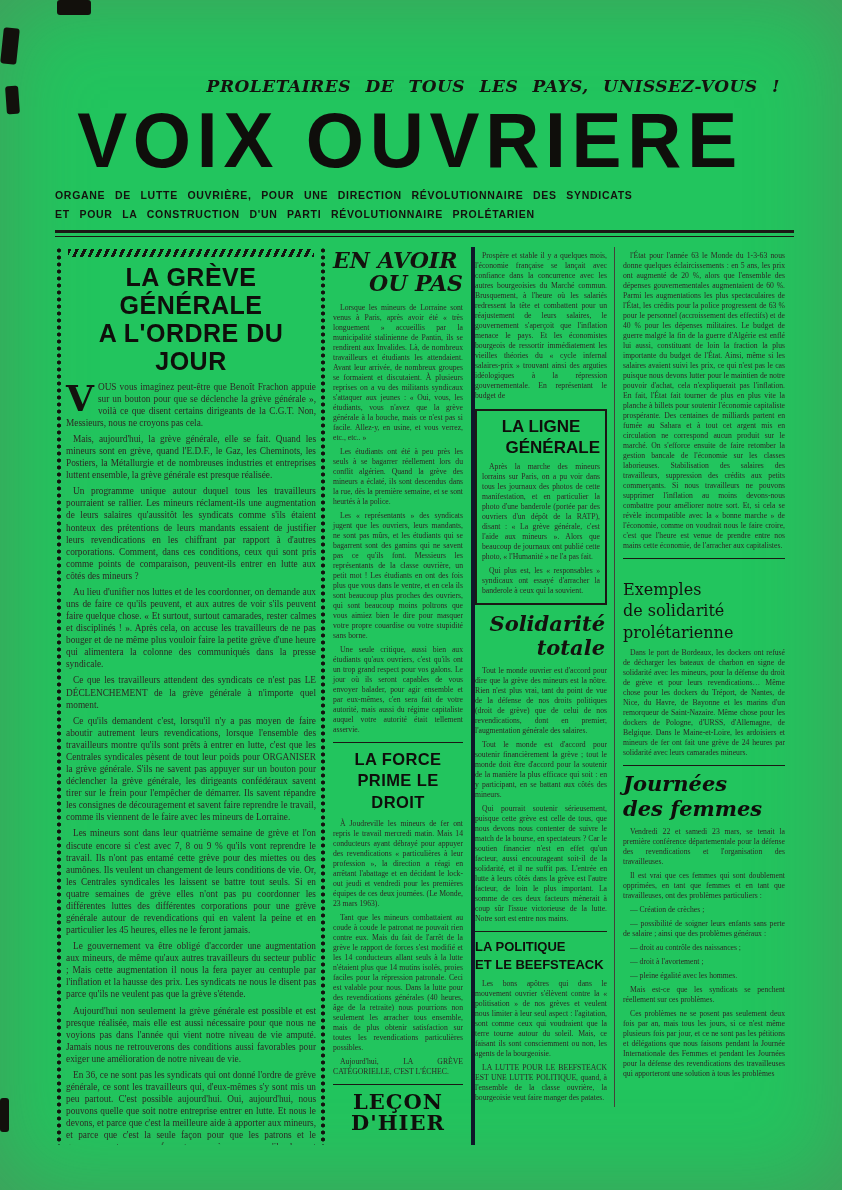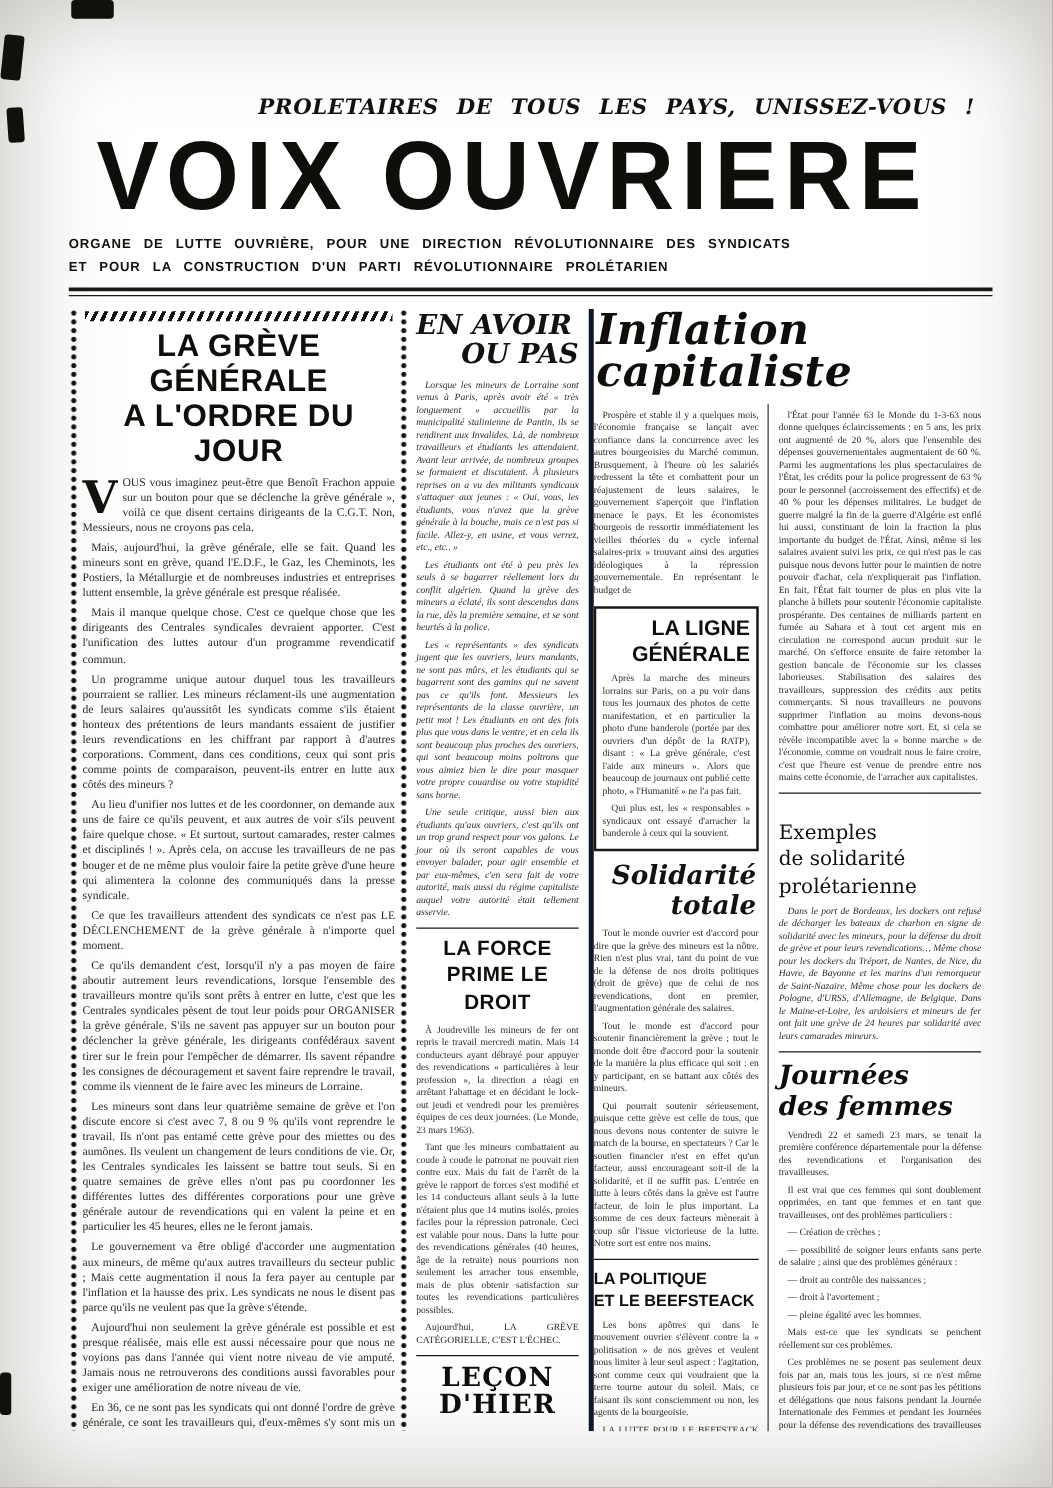--- a/index.html
+++ b/index.html
@@ -1,18 +1,18 @@
 <!DOCTYPE html>
 <html><head>
 <meta charset="utf-8">
 <style>
   html,body{margin:0;padding:0;background:#9a968c;}
   .paper{
     position:relative;width:842px;height:1190px;margin:0 auto;
-    background:#ffffff;overflow:hidden;color:#2b2822;
+    background:#22c55e;overflow:hidden;color:#2b2822;
     box-shadow:inset 0 0 90px rgba(110,105,90,.45);
     font-family:"Liberation Serif",serif;
   }
   .artifact{position:absolute;background:#12100c;border-radius:3px;}
   
   .slogan{
     margin-top:78px;text-align:right;padding-right:62px;
     font:italic bold 17px/1 "DejaVu Serif",serif;letter-spacing:.5px;word-spacing:8px;color:#14120e;
   }
   .nameplate{
@@ -26,21 +26,21 @@
   }
   .dateline{
     display:flex;justify-content:space-between;align-items:baseline;
     margin:20px 50px 0 55px;font:bold 15px/1 "DejaVu Serif",serif;color:#14120e;letter-spacing:1px;
   }
   .double-rule{margin:7px 48px 0 55px;height:3px;border-top:3px solid #1b1915;border-bottom:1px solid #1b1915;}
   
   .body-cols{display:flex;margin:10px 0 0 55px;width:737px;height:898px;overflow:hidden;}
   .col{overflow:hidden;}
   p{font-size:7.7px;line-height:1.3;text-align:justify;margin:4px 0;text-indent:7px;color:#2e2a24;}
-  .it p, p.it{font-style:italic;}
+  .it p, p.it{}
   hr.rule{border:none;border-top:1.5px solid #1b1915;margin:7px 0 6px;}
   
   .col1{width:272px;position:relative;padding:0 11px;box-sizing:border-box;flex:none;}
   .orn{position:absolute;top:0;bottom:0;width:8px;
        background-image:radial-gradient(circle at 50% 50%, #15130f 1.7px, rgba(0,0,0,0) 2.4px);
        background-size:8px 7px;}
   .orn-l{left:0;}.orn-r{right:0;}
   .zigzag{height:8px;margin:2px 2px 6px;background:repeating-linear-gradient(115deg,#15130f 0 3px,transparent 3px 7px);}
   .ed-title{margin:2px 0 6px;font:bold 25px/1.12 "Liberation Sans",sans-serif;text-align:center;letter-spacing:.5px;color:#0f0e0b;}
   .col1 p{font-size:9.3px;line-height:1.3;}
@@ -54,21 +54,21 @@
   .laforce-title{margin:4px 0 6px;font:bold 16.5px/1.3 "Liberation Sans",sans-serif;text-align:center;letter-spacing:.4px;color:#0f0e0b;}
   .lecon-title{margin:4px 0 20px;font:bold 21px/1 "DejaVu Serif",serif;text-align:center;letter-spacing:1px;color:#0f0e0b;}
   
   .right-block{width:318px;flex:none;}
   .inflation-title{margin:0 0 8px 2px;font:italic bold 34px/1 "DejaVu Serif",serif;letter-spacing:.5px;word-spacing:9px;color:#0f0e0b;}
   .right-cols{display:flex;}
   .col3{width:140px;padding-right:7px;border-right:1px solid #45413a;flex:none;box-sizing:border-box;}
   .col4{width:170px;padding-left:8px;flex:none;box-sizing:border-box;}
   .ligne-box{border:2px solid #1b1915;padding:5px 5px 3px;margin:8px 0 7px;}
   .ligne-title{margin:0 0 4px;font:bold 17px/1.25 "Liberation Sans",sans-serif;color:#0f0e0b;}
-  .ligne-title .l1{display:block;text-align:right;}
+  .ligne-title .l1{display:block;text-align:center;}
   .ligne-title .l2{display:block;text-align:right;}
   .solid-title{margin:6px 2px 6px 0;font:italic bold 21px/1.15 "DejaVu Serif",serif;text-align:right;color:#14120e;}
   .politique-title{margin:3px 0 5px;font:bold 13px/1.35 "Liberation Sans",sans-serif;color:#0f0e0b;}
   .exemples-title{margin:20px 0 5px;font:16px/1.35 "DejaVu Serif",serif;color:#14120e;}
   .journees-title{margin:4px 0 6px;font:italic bold 21px/1.15 "DejaVu Serif",serif;color:#0f0e0b;}
 </style>
 </head>
 <body>
 
 <div class="paper">
@@ -86,21 +86,20 @@
 
   <div class="body-cols">
 
     <div class="col col1">
       <div class="orn orn-l"></div>
       <div class="orn orn-r"></div>
       <div class="zigzag"></div>
       <h2 class="ed-title"><span>LA GRÈVE GÉNÉRALE</span><br><span>A L'ORDRE DU JOUR</span></h2>
       <p class="nodent"><span class="dropcap">V</span><span>OUS vous imaginez peut-être que Benoît Frachon appuie sur un bouton pour que se déclenche la grève générale », voilà ce que disent certains dirigeants de la C.G.T. Non, Messieurs, nous ne croyons pas cela.</span></p>
       <p>Mais, aujourd'hui, la grève générale, elle se fait. Quand les mineurs sont en grève, quand l'E.D.F., le Gaz, les Cheminots, les Postiers, la Métallurgie et de nombreuses industries et entreprises luttent ensemble, la grève générale est presque réalisée.</p>
-      <p>Mais il manque quelque chose. C'est ce quelque chose que les dirigeants des Centrales syndicales devraient apporter. C'est l'unification des luttes autour d'un programme revendicatif commun.</p>
       <p>Un programme unique autour duquel tous les travailleurs pourraient se rallier. Les mineurs réclament-ils une augmentation de leurs salaires qu'aussitôt les syndicats comme s'ils étaient honteux des prétentions de leurs mandants essaient de justifier leurs revendications en les chiffrant par rapport à d'autres corporations. Comment, dans ces conditions, ceux qui sont pris comme points de comparaison, peuvent-ils entrer en lutte aux côtés des mineurs ?</p>
       <p>Au lieu d'unifier nos luttes et de les coordonner, on demande aux uns de faire ce qu'ils peuvent, et aux autres de voir s'ils peuvent faire quelque chose. « Et surtout, surtout camarades, rester calmes et disciplinés ! ». Après cela, on accuse les travailleurs de ne pas bouger et de ne même plus vouloir faire la petite grève d'une heure qui alimentera la colonne des communiqués dans la presse syndicale.</p>
       <p>Ce que les travailleurs attendent des syndicats ce n'est pas LE DÉCLENCHEMENT de la grève générale à n'importe quel moment.</p>
       <p>Ce qu'ils demandent c'est, lorsqu'il n'y a pas moyen de faire aboutir autrement leurs revendications, lorsque l'ensemble des travailleurs montre qu'ils sont prêts à entrer en lutte, c'est que les Centrales syndicales pèsent de tout leur poids pour ORGANISER la grève générale. S'ils ne savent pas appuyer sur un bouton pour déclencher la grève générale, les dirigeants confédéraux savent tirer sur le frein pour l'empêcher de démarrer. Ils savent répandre les consignes de découragement et savent faire reprendre le travail, comme ils viennent de le faire avec les mineurs de Lorraine.</p>
       <p>Les mineurs sont dans leur quatrième semaine de grève et l'on discute encore si c'est avec 7, 8 ou 9 % qu'ils vont reprendre le travail. Ils n'ont pas entamé cette grève pour des miettes ou des aumônes. Ils veulent un changement de leurs conditions de vie. Or, les Centrales syndicales les laissent se battre tout seuls. Si en quatre semaines de grève elles n'ont pas pu coordonner les différentes luttes des différentes corporations pour une grève générale autour de revendications qui en valent la peine et en particulier les 45 heures, elles ne le feront jamais.</p>
       <p>Le gouvernement va être obligé d'accorder une augmentation aux mineurs, de même qu'aux autres travailleurs du secteur public ; Mais cette augmentation il nous la fera payer au centuple par l'inflation et la hausse des prix. Les syndicats ne nous le disent pas parce qu'ils ne veulent pas que la grève s'étende.</p>
       <p>Aujourd'hui non seulement la grève générale est possible et est presque réalisée, mais elle est aussi nécessaire pour que nous ne voyions pas dans l'année qui vient notre niveau de vie amputé. Jamais nous ne retrouverons des conditions aussi favorables pour exiger une amélioration de notre niveau de vie.</p>
       <p>En 36, ce ne sont pas les syndicats qui ont donné l'ordre de grève générale, ce sont les travailleurs qui, d'eux-mêmes s'y sont mis un peu partout. C'est possible aujourd'hui. Oui, aujourd'hui, nous pouvons quelle que soit notre entreprise entrer en lutte. Et nous le devons, et parce que c'est la meilleure aide à apporter aux mineurs, et parce que c'est la seule façon pour que les patrons et le gouvernement ne nous fassent payer à nous ce qu'ils devront donner aux mineurs.</p>
 
     </div>
@@ -125,21 +124,20 @@
       </div>
       <hr class="rule">
       <h3 class="lecon-title">LEÇON D'HIER</h3>
       <div class="it">
         <p>On se souvient de la courageuse grève de Décazeville, l'année dernière. On se souvient comment elle fut isolée, freinée volontairement et même privée pendant la grève de tout soutien matériel.</p>
 
       </div>
     </div>
 
     <div class="right-block">
-      <h2 class="inflation-title">Inflation  capitaliste</h2>
       <div class="right-cols">
         <div class="col col3">
           <p>Prospère et stable il y a quelques mois, l'économie française se lançait avec confiance dans la concurrence avec les autres bourgeoisies du Marché commun. Brusquement, à l'heure où les salariés redressent la tête et combattent pour un réajustement de leurs salaires, le gouvernement s'aperçoit que l'inflation menace le pays. Et les économistes bourgeois de ressortir immédiatement les vieilles théories du « cycle infernal salaires-prix » trouvant ainsi des arguties idéologiques à la répression gouvernementale. En représentant le budget de</p>
           <div class="ligne-box">
             <h3 class="ligne-title">
                 <span class="l1">LA  LIGNE</span>
                 <span class="l2">GÉNÉRALE</span>
               </h3>
             <p>Après la marche des mineurs lorrains sur Paris, on a pu voir dans tous les journaux des photos de cette manifestation, et en particulier la photo d'une banderole (portée par des ouvriers d'un dépôt de la RATP), disant : « La grève générale, c'est l'aide aux mineurs ». Alors que beaucoup de journaux ont publié cette photo, « l'Humanité » ne l'a pas fait.</p>
             <p>Qui plus est, les « responsables » syndicaux ont essayé d'arracher la banderole à ceux qui la souvient.</p>

